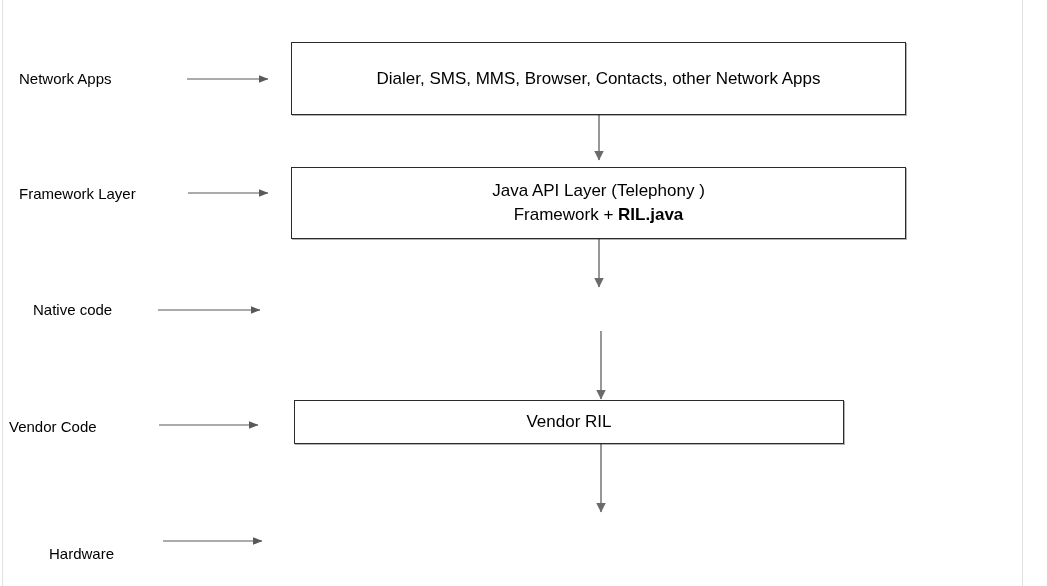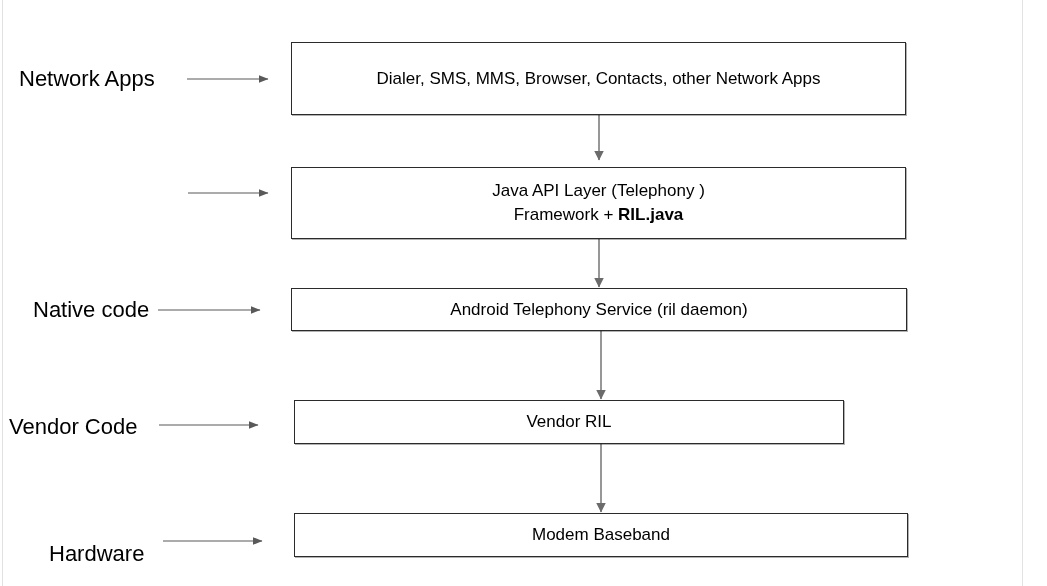--- a/index.html
+++ b/index.html
@@ -45,21 +45,21 @@
     line-height: 24px;
     color: #000000;
     box-shadow: 1px 1px 0 rgba(0,0,0,0.30);
   }
   .node .line { display: block; white-space: nowrap; }
   .node .bold { font-weight: bold; }
 
   
   .side-label {
     position: absolute;
-    font-size: 22px;
+    font-size: 15px;
     line-height: 20px;
     white-space: nowrap;
     color: #000000;
   }
 
   
   #connectors {
     position: absolute;
     left: 0;
     top: 0;
@@ -111,51 +111,42 @@
     <g>
       <line x1="601" y1="331" x2="601" y2="399" stroke="#6b6b6b" stroke-width="1.4" marker-end="url(#ahd)"></line>
     </g>
     <g>
       <line x1="601" y1="444" x2="601" y2="512" stroke="#6b6b6b" stroke-width="1.4" marker-end="url(#ahd)"></line>
     </g>
   </svg>
 
   <div class="side-label" style="left:19px; top:69px;">Network Apps</div>
 
+  <div class="side-label" style="left:19px; top:184px;">Framework Layer</div>
 
   <div class="side-label" style="left:33px; top:300px;">Native code</div>
 
   <div class="side-label" style="left:9px; top:417px;">Vendor Code</div>
 
   <div class="side-label" style="left:49px; top:529px;margin-top:15px;">Hardware</div>
 
   <div class="node" style="left:291px; top:42px; width:615px; height:73px;">
     <div>
       <span class="line">Dialer, SMS, MMS, Browser, Contacts, other Network Apps</span>
     </div>
   </div>
 
   <div class="node" style="left:291px; top:167px; width:615px; height:72px;">
     <div>
       <span class="line">Java API Layer (Telephony )</span>
       <span class="line"><span>Framework + </span><span class="bold">RIL.java</span></span>
     </div>
   </div>
 
-  <div class="node" style="left:291px; top:288px; width:616px; height:43px;">
-    <div>
-      <span class="line">Android Telephony Service (ril daemon)</span>
-    </div>
-  </div>
 
   <div class="node" style="left:294px; top:400px; width:550px; height:44px;">
     <div>
       <span class="line">Vendor RIL</span>
     </div>
   </div>
 
-  <div class="node" style="left:294px; top:513px; width:614px; height:44px;">
-    <div>
-      <span class="line">Modem Baseband</span>
-    </div>
-  </div>
 
 </div>
 
 </body></html>

